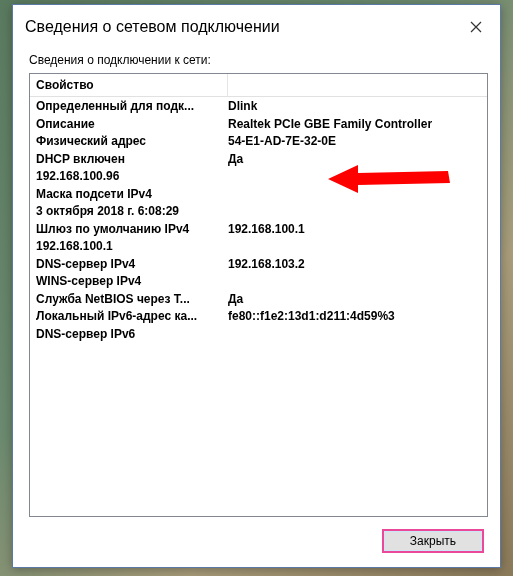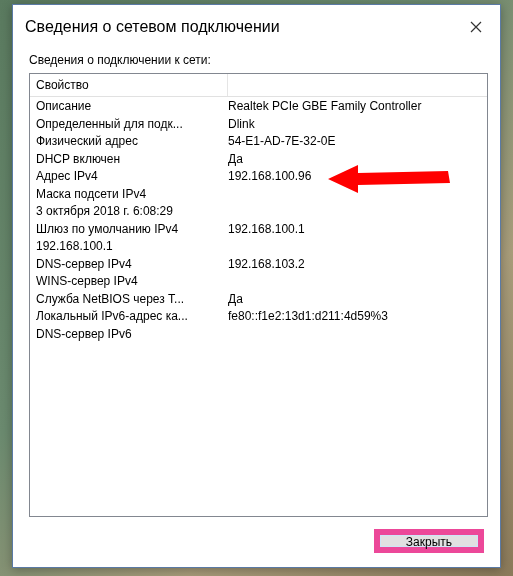--- a/index.html
+++ b/index.html
@@ -53,20 +53,21 @@
     font-size: 12px;
     color: #000;
   }
   .list-frame {
     margin: 2px 12px 0 16px;
     border: 1px solid #828790;
     flex: 1;
     background: #fff;
     position: relative;
     overflow: hidden;
+    font-weight: bold;
   }
   .list-header {
     display: flex;
     background: #fff;
     border-bottom: 1px solid #e1e1e1;
     font-size: 12px;
     color: #000;
   }
   .list-header .col {
     padding: 4px 6px 4px 6px;
@@ -100,21 +101,21 @@
     pointer-events: none;
   }
   .button-bar {
     display: flex;
     justify-content: flex-end;
     padding: 12px 16px 14px 16px;
   }
   .btn {
     min-width: 86px;
     height: 24px;
-    border: 6px solid #ec4899;
+    border: 2px solid #ec4899;
     background: #e1e1e1;
     font-family: inherit;
     font-size: 12px;
     padding: 0 26px;
     cursor: pointer;
     box-shadow: inset 0 0 0 1px #cde6f7;
   }
 </style>
 </head>
 <body>
@@ -130,37 +131,36 @@
   </div>
 
   <div class="subtitle">Сведения о подключении к сети:</div>
 
   <div class="list-frame">
     <div class="list-header">
       <div class="col col-prop">Свойство</div>
     </div>
     <div class="rows" id="rows">
         <div class="row">
+          <div class="prop">Определенный для подк...</div>
+          <div class="val">Dlink</div>
+        </div>
+        <div class="row">
           <div class="prop">Описание</div>
           <div class="val">Realtek PCIe GBE Family Controller</div>
         </div>
         <div class="row">
-          <div class="prop">Определенный для подк...</div>
-          <div class="val">Dlink</div>
-        </div>
-        <div class="row">
           <div class="prop">Физический адрес</div>
           <div class="val">54-E1-AD-7E-32-0E</div>
         </div>
         <div class="row">
           <div class="prop">DHCP включен</div>
           <div class="val">Да</div>
         </div>
         <div class="row">
-          <div class="prop">Адрес IPv4</div>
           <div class="val">192.168.100.96</div>
         </div>
         <div class="row">
           <div class="prop">Маска подсети IPv4</div>
         </div>
         <div class="row">
           <div class="val">3 октября 2018 г. 6:08:29</div>
         </div>
         <div class="row">
           <div class="prop">Шлюз по умолчанию IPv4</div>

